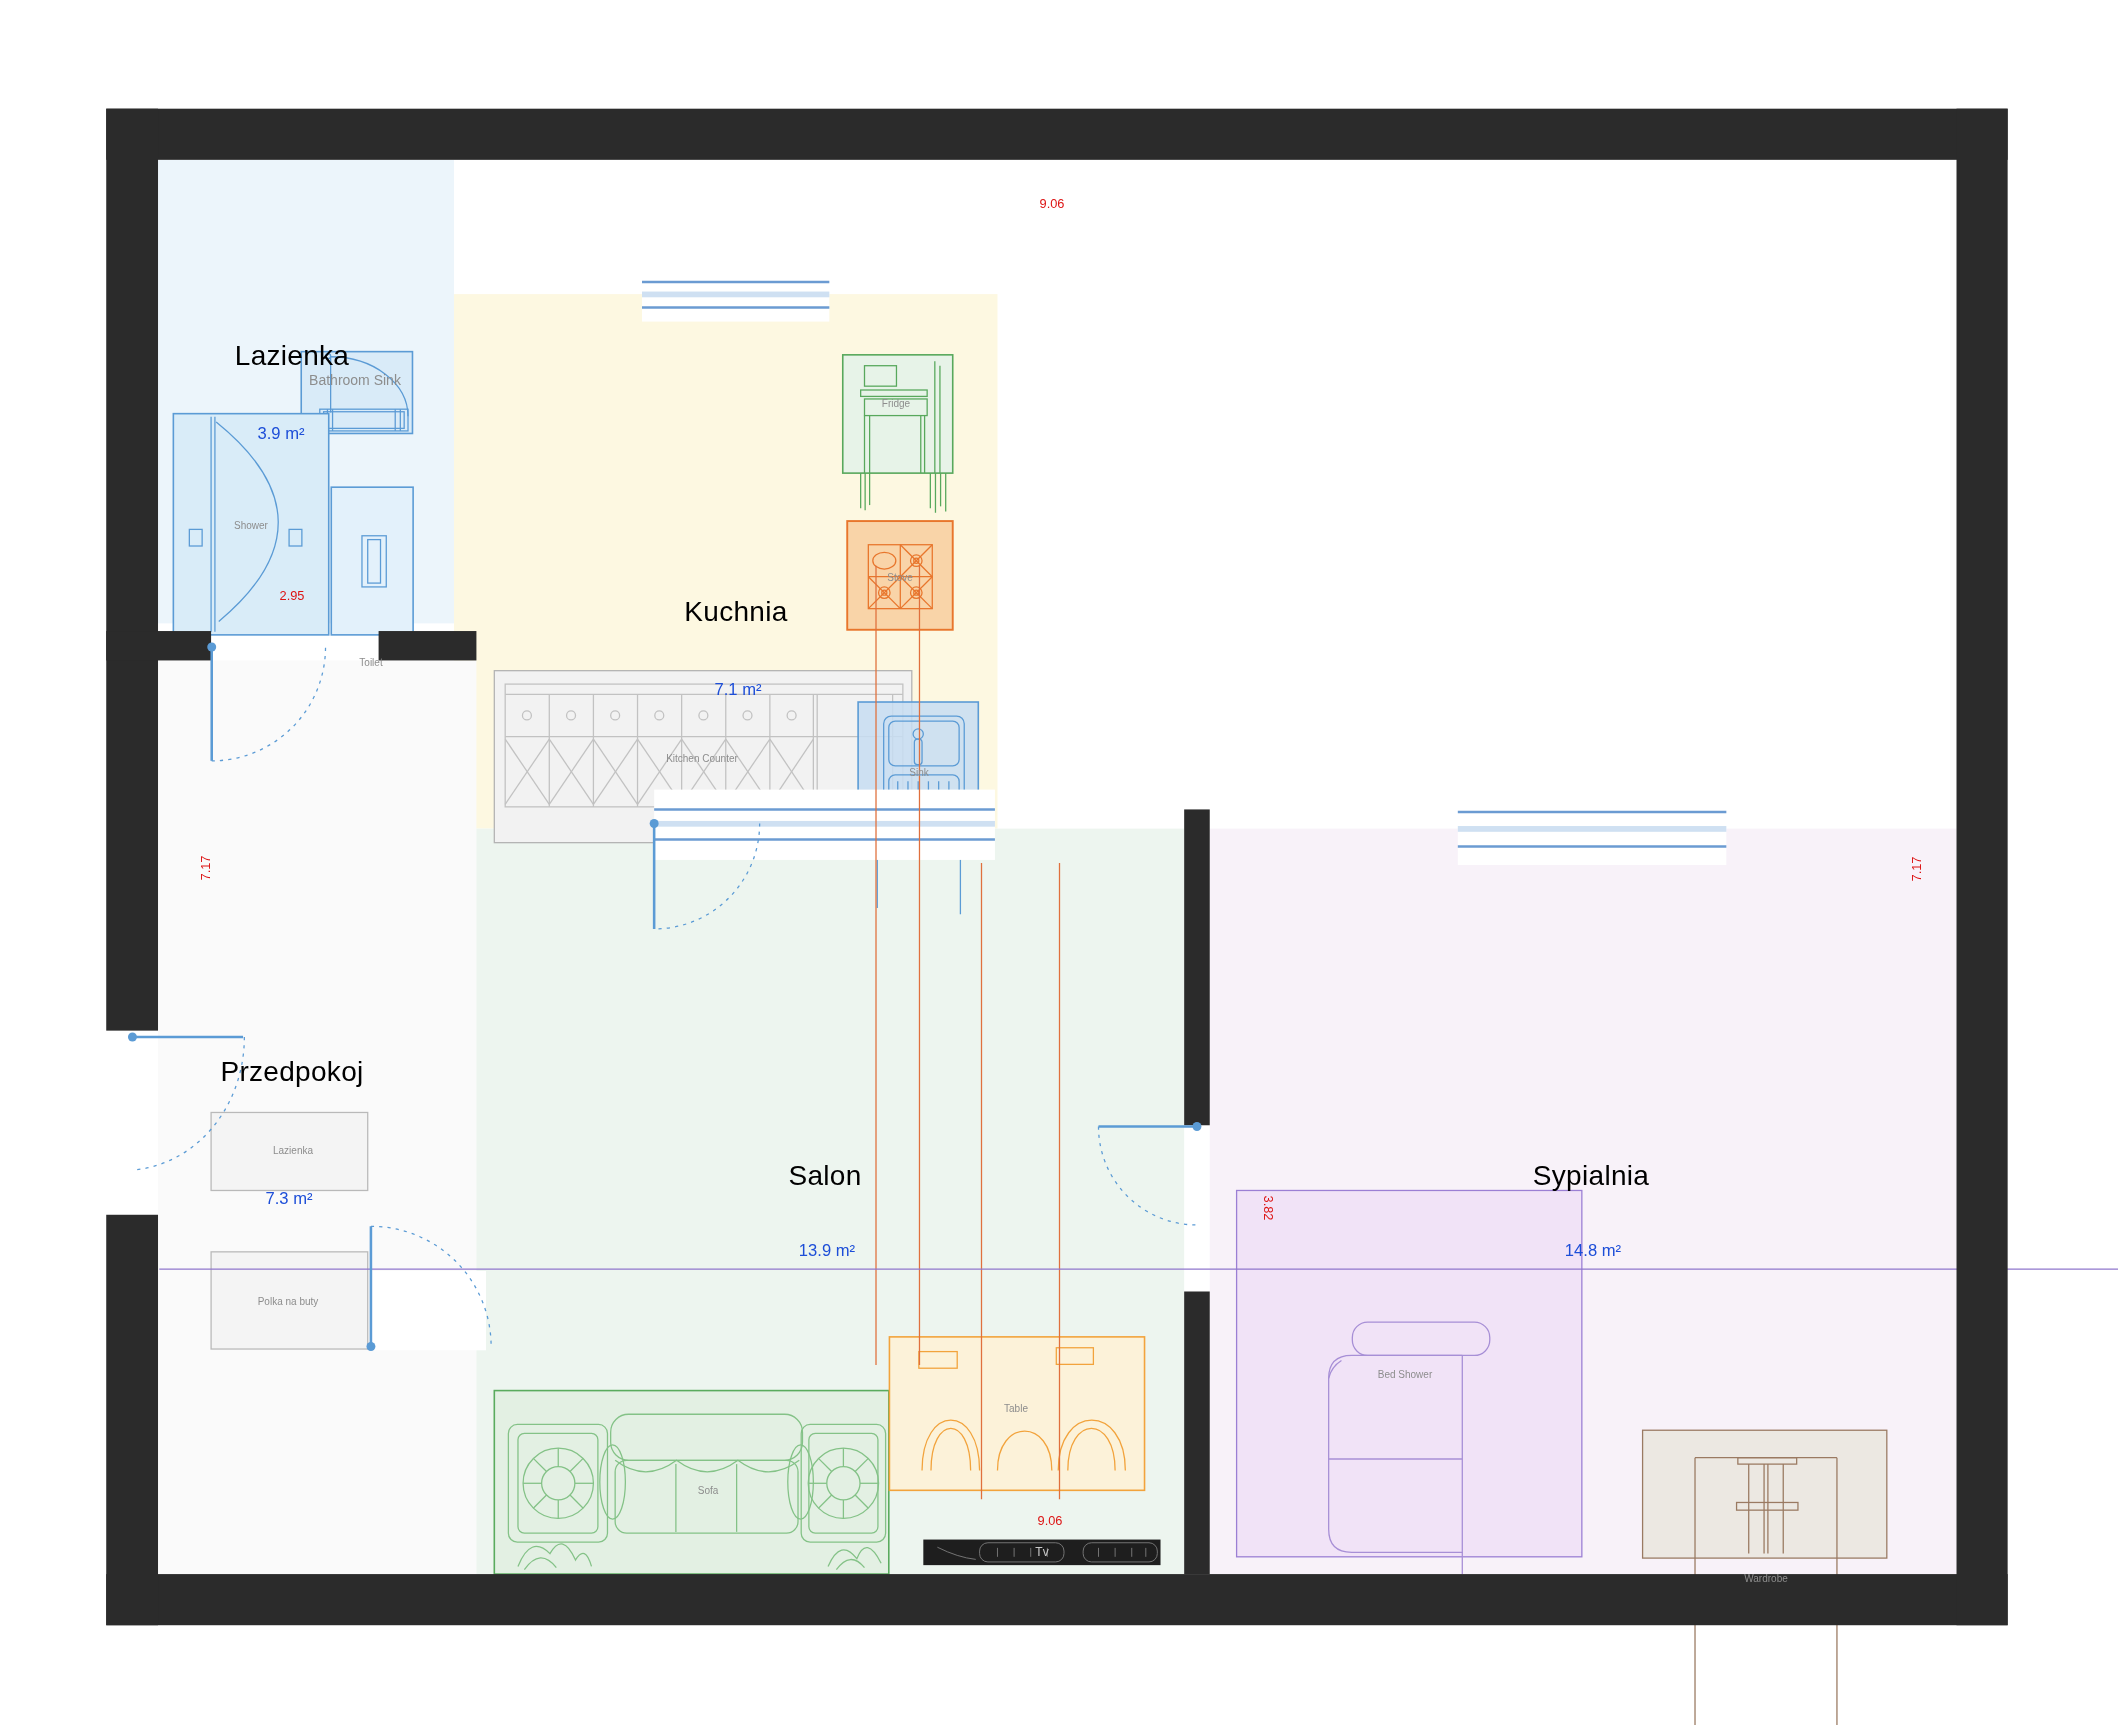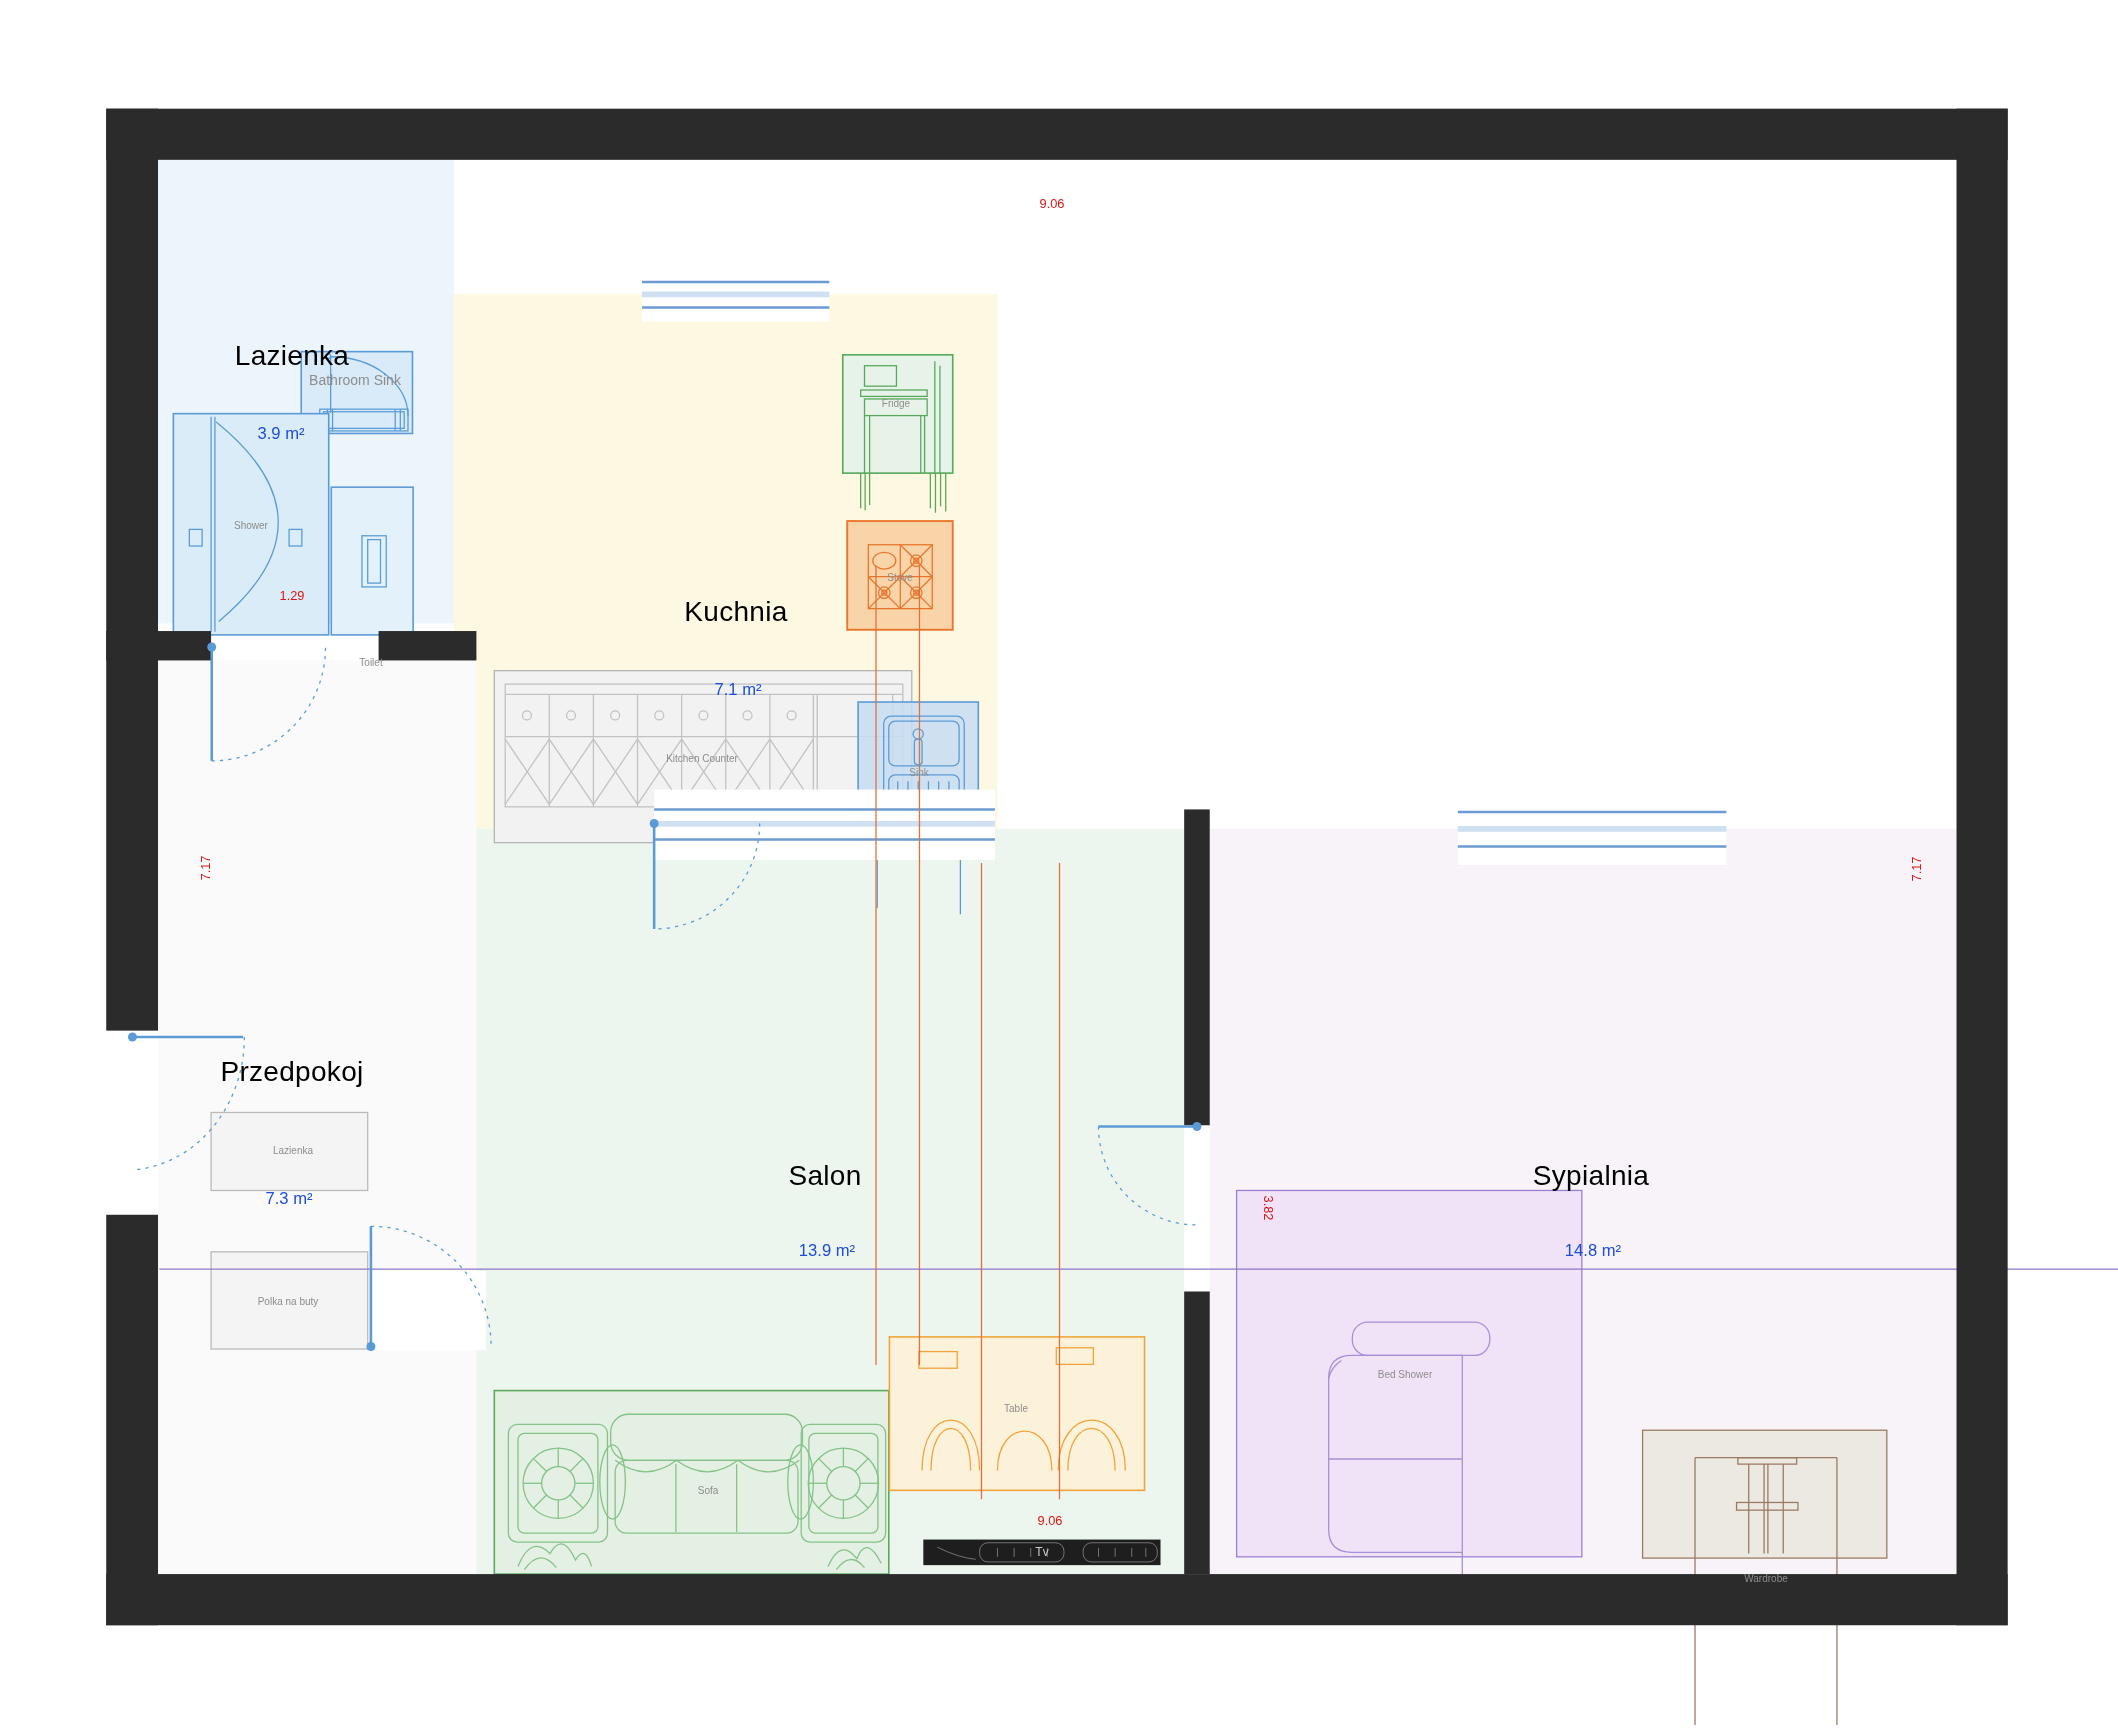--- a/index.html
+++ b/index.html
@@ -360,17 +360,17 @@
 <div class="lbl flabel" style="left:708px;top:1490px">Sofa</div>
 <div class="lbl flabel" style="left:1016px;top:1408px">Table</div>
 <div class="lbl tvlabel" style="left:1042px;top:1552px">Tv</div>
 <div class="lbl flabel" style="left:1405px;top:1374px">Bed Shower</div>
 <div class="lbl flabel" style="left:1766px;top:1578px">Wardrobe</div>
 
 <div class="lbl dim" style="left:1052px;top:203px">9.06</div>
 <div class="lbl dim" style="left:1050px;top:1520px">9.06</div>
 <div class="lbl dim rot-ccw" style="left:205px;top:868px">7.17</div>
 <div class="lbl dim rot-ccw" style="left:1916px;top:869px">7.17</div>
-<div class="lbl dim" style="left:292px;top:595px">1.29</div>
+<div class="lbl dim" style="left:292px;top:595px">2.95</div>
 <div class="lbl dim rot-cw" style="left:1268px;top:1208px">3.82</div>
 
 </div>
 
 
 </body></html>

